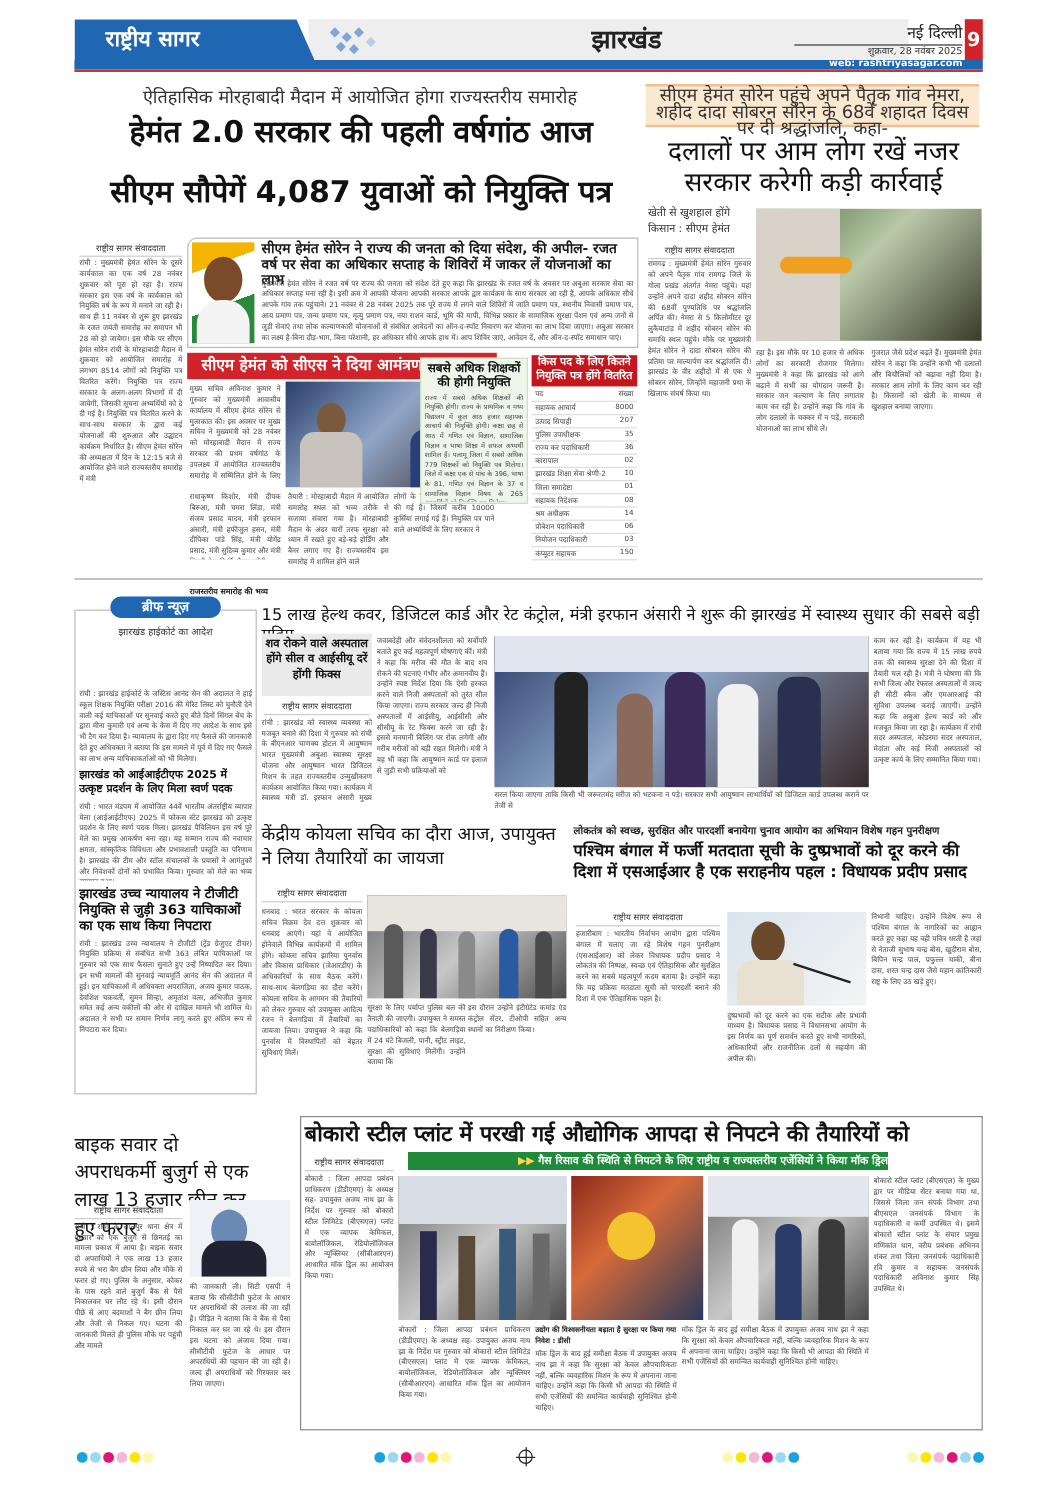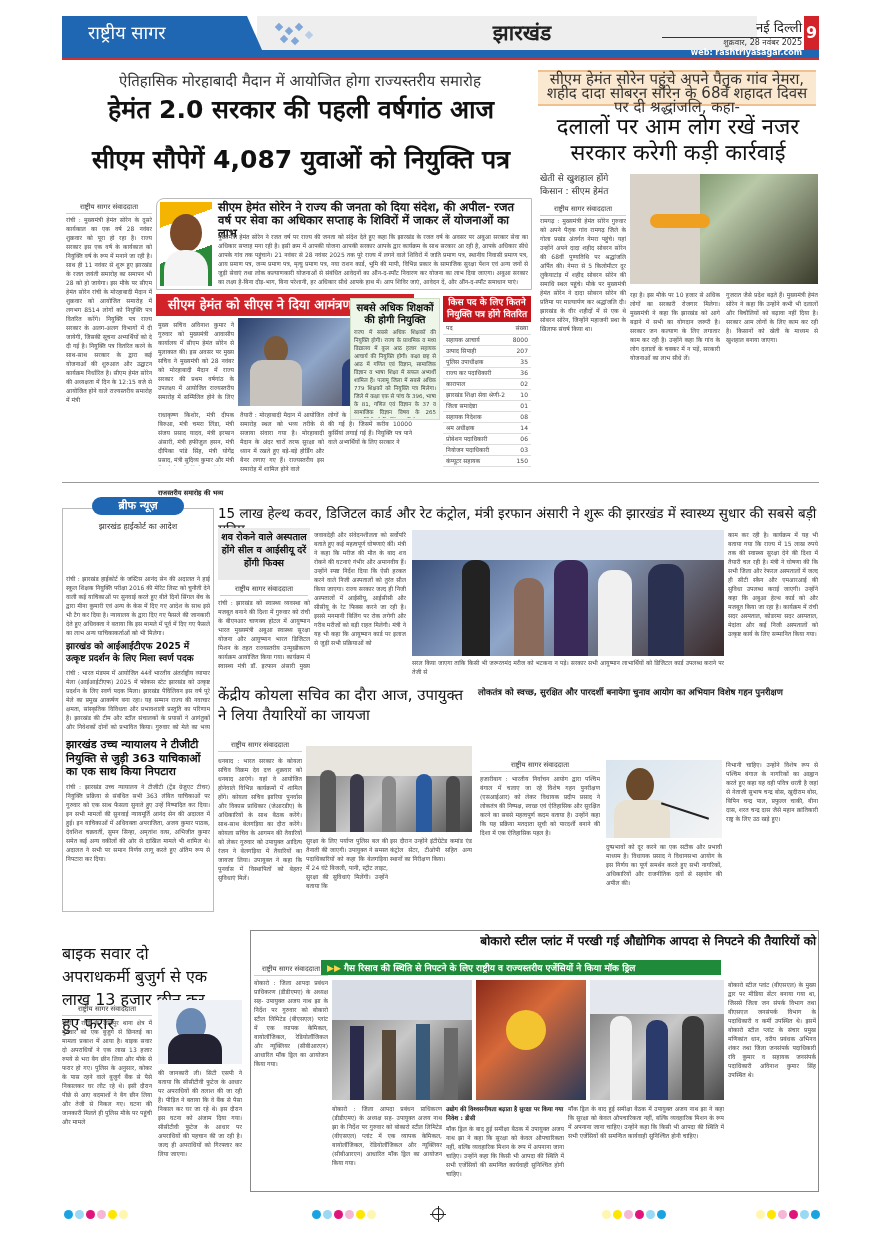--- a/index.html
+++ b/index.html
@@ -1,21 +1,21 @@
 <!DOCTYPE html>
 <html><head>
 <meta charset="utf-8">
 <style>
   * { box-sizing: border-box; margin: 0; padding: 0; }
   body { width: 877px; height: 1241px; background: #fff; font-family: "DejaVu Sans", sans-serif; color: #222; position: relative; overflow: hidden; }
   .page { position: absolute; left: 0; top: 0; width: 877px; height: 1241px; }
 
   
   .masthead { position: absolute; left: 62px; top: 16px; width: 757px; height: 42px; }
-  .mh-brand { position: absolute; left: 0; top: 0; width: 200px; height: 34px; background: #1f67b3; color: #fff; font-family: "DejaVu Serif", serif; font-weight: normal; font-size: 18px; line-height: 34px; padding-left: 26px; clip-path: polygon(0 0, 185px 0, 200px 34px, 0 34px); }
+  .mh-brand { position: absolute; left: 0; top: 0; width: 200px; height: 34px; background: #1f67b3; color: #fff; font-family: "DejaVu Serif", serif; font-weight: bold; font-size: 18px; line-height: 34px; padding-left: 26px; clip-path: polygon(0 0, 185px 0, 200px 34px, 0 34px); }
   .mh-dots { position: absolute; left: 210px; top: 6px; width: 60px; height: 24px; }
   .mh-dots span { position: absolute; width: 6px; height: 6px; background: #7fa6d6; transform: rotate(45deg); }
   .mh-mid { position: absolute; left: 195px; top: 0; width: 500px; height: 34px; background: #eeeeee; z-index: -1; }
   .mh-section { position: absolute; left: 360px; top: 2px; width: 200px; text-align: center; font-size: 21px; font-weight: bold; color: #222; }
   .mh-city { position: absolute; left: 600px; top: 2px; width: 140px; text-align: right; font-size: 13px; font-weight: normal; border-bottom: 1px solid #333; padding-bottom: 1px; }
   .mh-date { position: absolute; left: 580px; top: 20px; width: 160px; text-align: right; font-size: 8px; color: #333; }
   .mh-pageno { position: absolute; left: 742px; top: 0; width: 15px; height: 34px; background: #d2232a; color: #fff; font-weight: bold; font-size: 16px; line-height: 34px; text-align: center; }
   .mh-bar { position: absolute; left: 0; top: 34px; width: 757px; height: 8px; background: #1f67b3; }
   .mh-web { position: absolute; left: 560px; top: 32px; width: 180px; text-align: right; font-size: 8px; color: #fff; font-weight: bold; }
   .mh-redline { position: absolute; left: 0; top: 42px; width: 757px; height: 2px; background: #c33; }
@@ -209,43 +209,44 @@
     <div style="position:absolute;left:14px;top:24px;width:16px;height:62px;background:#5a5a5a;border-radius:8px 8px 0 0;"></div>
     <div style="position:absolute;left:44px;top:28px;width:14px;height:58px;background:#3a3a4a;border-radius:8px 8px 0 0;"></div>
     <div style="position:absolute;left:76px;top:30px;width:14px;height:56px;background:#8a8a8a;border-radius:8px 8px 0 0;"></div>
     <div style="position:absolute;left:110px;top:28px;width:16px;height:58px;background:#2a5aa0;border-radius:8px 8px 0 0;"></div>
     <div style="position:absolute;left:140px;top:30px;width:14px;height:56px;background:#4a4a4a;border-radius:8px 8px 0 0;"></div>
   </div>
   <div class="body-text" style="left:306px;top:836px;width:82px;height:80px;">सुरक्षा के लिए पर्याप्त पुलिस बल की तैनाती की जाएगी। उपायुक्त ने समस्त पदाधिकारियों को कहा कि बेलगड़िया में 24 घंटे बिजली, पानी, स्ट्रीट लाइट, सुरक्षा की सुविधाएं मिलेंगी। उन्होंने बताया कि</div>
   <div class="body-text" style="left:390px;top:836px;width:82px;height:80px;">इस दौरान उन्होंने इंटीग्रेटेड कमांड एंड कंट्रोल सेंटर, टीओपी सहित अन्य स्थानों का निरीक्षण किया।</div>
 
   <div style="position:absolute;left:478px;top:686px;width:340px;font-size:8.5px;font-weight:bold;color:#222;">लोकतंत्र को स्वच्छ, सुरक्षित और पारदर्शी बनायेगा चुनाव आयोग का अभियान विशेष गहन पुनरीक्षण</div>
+  <div class="headline" style="left:478px;top:700px;width:340px;font-size:13.5px;line-height:1.35;">पश्चिम बंगाल में फर्जी मतदाता सूची के दुष्प्रभावों को दूर करने की दिशा में एसआईआर है एक सराहनीय पहल : विधायक प्रदीप प्रसाद</div>
   <div class="byline" style="left:480px;top:760px;width:120px;">राष्ट्रीय सागर संवाददाता</div>
   <div class="body-text" style="left:480px;top:774px;width:120px;height:142px;">हजारीबाग : भारतीय निर्वाचन आयोग द्वारा पश्चिम बंगाल में चलाए जा रहे विशेष गहन पुनरीक्षण (एसआईआर) को लेकर विधायक प्रदीप प्रसाद ने लोकतंत्र की निष्पक्ष, स्वच्छ एवं ऐतिहासिक और सुरक्षित करने का सबसे महत्वपूर्ण कदम बताया है। उन्होंने कहा कि यह प्रक्रिया मतदाता सूची को पारदर्शी बनाने की दिशा में एक ऐतिहासिक पहल है।</div>
   <div class="photo" style="left:606px;top:760px;width:116px;height:78px;background:linear-gradient(135deg,#d8e4ee,#f4f4f4);">
     <div style="position:absolute;left:20px;top:8px;width:28px;height:34px;border-radius:50%;background:#6a4a2a;"></div>
     <div style="position:absolute;left:8px;top:40px;width:56px;height:38px;background:#e8e0d0;border-radius:14px 14px 0 0;"></div>
     <div style="position:absolute;left:54px;top:50px;width:50px;height:2px;background:#222;transform:rotate(18deg);"></div>
   </div>
   <div class="body-text" style="left:606px;top:842px;width:116px;height:74px;">दुष्प्रभावों को दूर करने का एक सटीक और प्रभावी माध्यम है। विधायक प्रसाद ने विधानसभा आयोग के इस निर्णय का पूर्ण समर्थन करते हुए सभी नागरिकों, अधिकारियों और राजनीतिक दलों से सहयोग की अपील की।</div>
   <div class="body-text" style="left:726px;top:760px;width:92px;height:156px;">निभानी चाहिए। उन्होंने विशेष रूप से पश्चिम बंगाल के नागरिकों का आह्वान करते हुए कहा यह वही पवित्र धरती है जहां से नेताजी सुभाष चन्द्र बोस, खुदीराम बोस, बिपिन चन्द्र पाल, प्रफुल्ल चाकी, बीना दास, शरत चन्द्र दास जैसे महान क्रांतिकारी राष्ट्र के लिए उठ खड़े हुए।</div>
 
   <div class="headline" style="left:62px;top:942px;width:330px;font-size:16px;font-weight:normal;line-height:1.45;width:152px;">बाइक सवार दो अपराधकर्मी बुजुर्ग से एक लाख 13 हजार छीन कर हुए फरार</div>
   <div class="byline" style="left:62px;top:1004px;width:90px;">राष्ट्रीय सागर संवाददाता</div>
   <div class="body-text" style="left:62px;top:1018px;width:90px;height:174px;">रांची : रांची के लालपुर थाना क्षेत्र में गुरुवार को एक बुजुर्ग से छिनतई का मामला प्रकाश में आया है। बाइक सवार दो अपराधियों ने एक लाख 13 हजार रुपये से भरा बैग छीन लिया और मौके से फरार हो गए। पुलिस के अनुसार, कोकर के पास रहने वाले बुजुर्ग बैंक से पैसे निकालकर घर लौट रहे थे। इसी दौरान पीछे से आए बदमाशों ने बैग छीन लिया और तेजी से निकल गए। घटना की जानकारी मिलते ही पुलिस मौके पर पहुंची और मामले</div>
   <div class="photo" style="left:158px;top:1000px;width:84px;height:64px;background:#eef1f6;">
     <div style="position:absolute;left:18px;top:8px;width:30px;height:34px;border-radius:50%;background:#6a8ab4;"></div>
     <div style="position:absolute;left:10px;top:34px;width:54px;height:30px;border-radius:16px 16px 0 0;background:#223;"></div>
   </div>
   <div class="body-text" style="left:158px;top:1068px;width:84px;height:124px;">की जानकारी ली। सिटी एसपी ने बताया कि सीसीटीवी फुटेज के आधार पर अपराधियों की तलाश की जा रही है। पीड़ित ने बताया कि वे बैंक से पैसा निकाल कर घर जा रहे थे। इस दौरान इस घटना को अंजाम दिया गया। सीसीटीवी फुटेज के आधार पर अपराधियों की पहचान की जा रही है। जल्द ही अपराधियों को गिरफ्तार कर लिया जाएगा।</div>
 
   <div class="box" style="left:250px;top:930px;width:569px;height:262px;border-color:#888;"></div>
-  <div class="headline" style="left:254px;top:934px;width:562px;font-size:12px;line-height:1.3;text-align:right;">बोकारो स्टील प्लांट में परखी गई औद्योगिक आपदा से निपटने की तैयारियों को</div>
+  <div class="headline" style="left:254px;top:934px;width:562px;font-size:18px;line-height:1.3;">बोकारो स्टील प्लांट में परखी गई औद्योगिक आपदा से निपटने की तैयारियों को</div>
   <div class="byline" style="left:254px;top:964px;width:74px;">राष्ट्रीय सागर संवाददाता</div>
-  <div class="green-strip" style="left:321px;top:960px;width:400px;height:15px;">
+  <div class="green-strip" style="left:340px;top:960px;width:400px;height:15px;text-align:right;">
     <span style="color:#ffd54a;">▶▶</span>
     <span>गैस रिसाव की स्थिति से निपटने के लिए राष्ट्रीय व राज्यस्तरीय एजेंसियों ने किया मॉक ड्रिल</span>
   </div>
   <div class="body-text" style="left:254px;top:978px;width:74px;height:210px;">बोकारो : जिला आपदा प्रबंधन प्राधिकरण (डीडीएमए) के अध्यक्ष सह- उपायुक्त अजय नाथ झा के निर्देश पर गुरुवार को बोकारो स्टील लिमिटेड (बीएसएल) प्लांट में एक व्यापक केमिकल, बायोलॉजिकल, रेडियोलॉजिकल और न्यूक्लियर (सीबीआरएन) आधारित मॉक ड्रिल का आयोजन किया गया।</div>
   <div class="photo grey" style="left:332px;top:980px;width:140px;height:120px;">
     <div style="position:absolute;left:0;top:0;width:140px;height:40px;background:#d8dce4;"></div>
     <div style="position:absolute;left:18px;top:46px;width:14px;height:74px;background:#2a2a4a;"></div>
     <div style="position:absolute;left:50px;top:50px;width:14px;height:70px;background:#5a4a3a;"></div>
     <div style="position:absolute;left:84px;top:44px;width:14px;height:76px;background:#3a5a7a;"></div>
     <div style="position:absolute;left:112px;top:48px;width:14px;height:72px;background:#6a6a6a;"></div>

